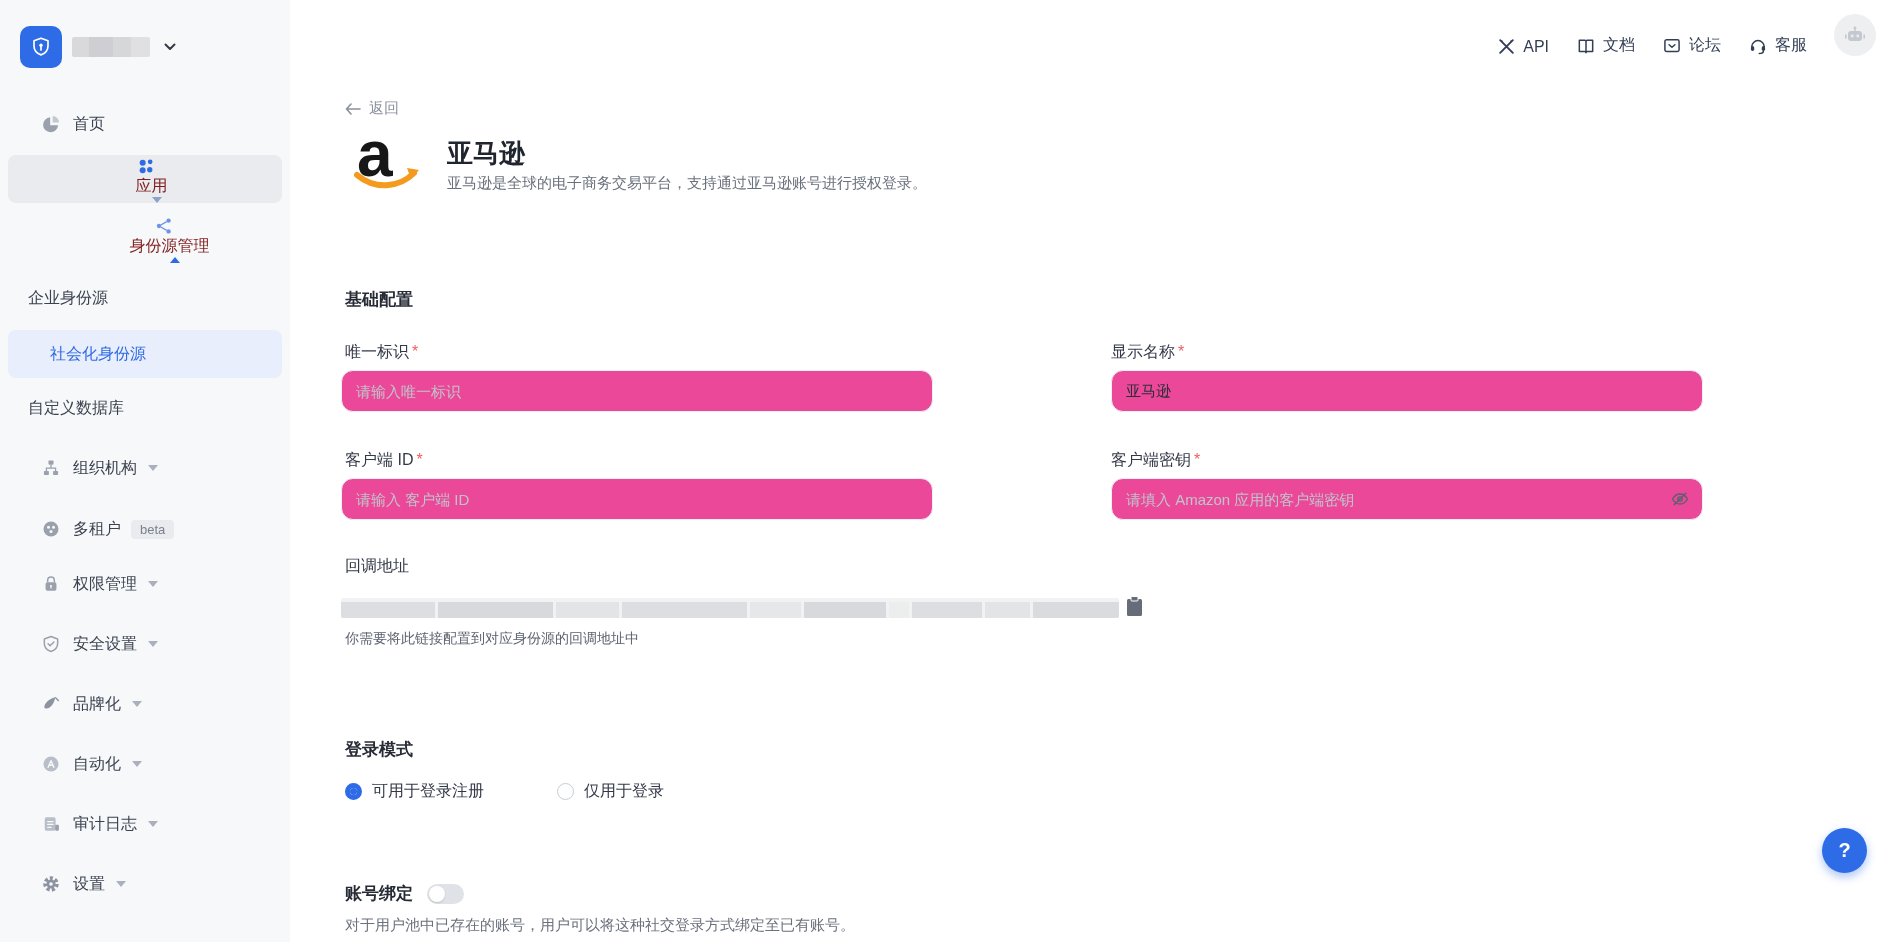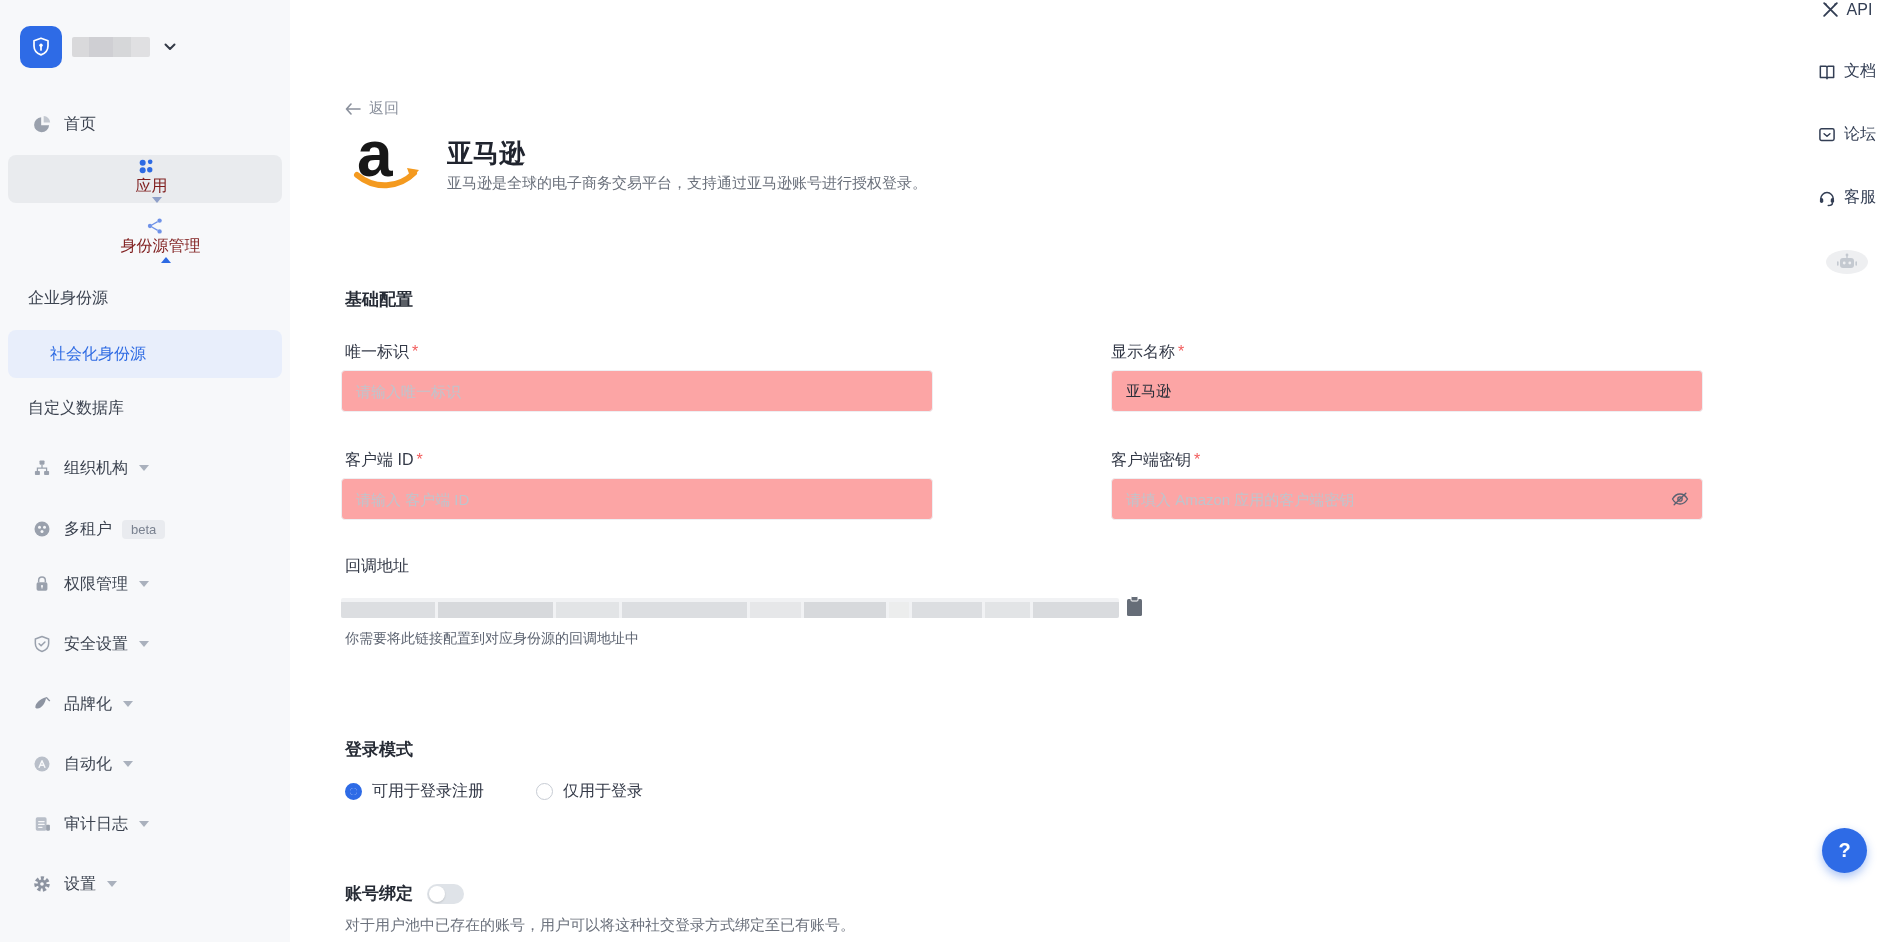--- a/index.html
+++ b/index.html
@@ -8,56 +8,56 @@
   .app { position:relative; width:1890px; height:942px; overflow:hidden; background:#fff; }
 
   
   .sidebar { position:absolute; left:0; top:0; width:290px; height:942px; background:#F7F8FA; }
   .brand { position:absolute; left:20px; top:24px; height:46px; display:flex; align-items:center; cursor:pointer; }
   .brand-logo { width:42px; height:42px; border-radius:10px; background:#2E6BE6; display:flex; align-items:center; justify-content:center; }
   .ws-name { margin-left:10px; width:78px; height:20px; border-radius:2px;
     background:linear-gradient(90deg,#d9d9db 0 22%,#cfcfd3 22% 52%,#d6d7d9 52% 76%,#e0e0e2 76%); }
   .brand-caret { margin-left:14px; }
 
-  .menu-item { position:absolute; left:0; width:290px; height:44px; display:flex; align-items:center; padding-left:31px; cursor:pointer; font-size:16px; color:#3c4350; }
+  .menu-item { position:absolute; left:9px; width:290px; height:44px; display:flex; align-items:center; padding-left:31px; cursor:pointer; font-size:16px; color:#3c4350; }
   .menu-item .mi-icon { width:22px; height:22px; margin-right:11px; display:flex; align-items:center; justify-content:center; }
   .menu-item.active-gray { left:8px; width:274px; padding-left:13px; background:#E9EBEE; border-radius:8px; height:48px; }
   .menu-item.blue { color:#7f1d1d;flex-direction:column; }
   .menu-sub { position:absolute; left:0; width:290px; height:44px; display:flex; align-items:center; padding-left:28px; font-size:16px; color:#3c4350; cursor:pointer; }
   .menu-sub.active-blue { left:8px; width:274px; padding-left:42px; background:#E8EEFB; border-radius:8px; height:48px; color:#2D6AE3; }
   .caret-down { width:0; height:0; border-left:5px solid transparent; border-right:5px solid transparent; border-top:6px solid #aab1bd; margin-left:11px; }
   .caret-up-blue { width:0; height:0; border-left:5px solid transparent; border-right:5px solid transparent; border-bottom:6px solid #2D6AE3; margin-left:11px; }
   .beta-badge { margin-left:10px; background:#E9EBEF; color:#7a8290; font-size:13px; padding:3px 9px; border-radius:4px; line-height:1; }
 
   
-  .topbar { position:absolute; top:0; right:0; height:56px; display:flex; align-items:center; gap:42px; padding-right:14px;flex-direction:column; }
+  .topbar { position:absolute; top:0; right:0; height:56px; display:flex; align-items:flex-end; gap:27px; padding-right:14px; }
   .top-link { display:flex; align-items:center; gap:7px; font-size:16px; color:#333e54; cursor:pointer; }
   .avatar { width:42px; height:42px; border-radius:50%; background:#EEEFF1; display:flex; align-items:center; justify-content:center; cursor:pointer; }
 
   
   .back { position:absolute; left:345px; top:99px; display:flex; align-items:center; gap:8px; color:#8a909c; font-size:15px; cursor:pointer; }
   .amz-logo { position:absolute; left:347px; top:124px; width:80px; height:70px; }
   .page-title { position:absolute; left:447px; top:136px; font-size:26px; font-weight:bold; color:#20242e; }
   .page-desc { position:absolute; left:447px; top:174px; font-size:15px; color:#6b717c; }
 
   .section-h { position:absolute; font-size:17px; font-weight:bold; color:#262b35; }
   .f-label { position:absolute; font-size:16px; color:#333947; }
   .req { color:#F25C5C; margin-left:3px; }
-  .t-input { position:absolute; width:592px; height:42px; background:#fca5a5; border:1px solid #EEEFF2; border-radius:4px; padding:0 14px; font-size:15px; color:#2a2f3a; font-family:"Liberation Sans","DejaVu Sans",sans-serif; outline:none; }
+  .t-input { position:absolute; width:592px; height:42px; background:#ec4899; border:1px solid #EEEFF2; border-radius:12px; padding:0 14px; font-size:15px; color:#2a2f3a; font-family:"Liberation Sans","DejaVu Sans",sans-serif; outline:none; }
   .t-input::placeholder { color:#BFC4CC; }
   .input-wrap { position:absolute; width:592px; height:42px; }
   .input-wrap .t-input { position:static; width:100%; height:100%; }
   .eye-btn { position:absolute; right:13px; top:11px; cursor:pointer; }
 
   .redacted { position:absolute; left:341px; top:598px; width:778px; height:20px; background:#F1F2F4; border-radius:2px; display:flex; align-items:flex-end; gap:3px; overflow:hidden; padding-top:4px; }
   .redacted span { height:16px; display:block; }
   .copy-btn { position:absolute; left:1126px; top:596px; cursor:pointer; }
   .helper { position:absolute; left:345px; top:630px; font-size:14px; color:#5c6370; }
 
-  .radio-row { position:absolute; left:345px; top:781px; display:flex; align-items:center; gap:52px; }
+  .radio-row { position:absolute; left:345px; top:781px; display:flex; align-items:center; gap:73px; }
   .radio-opt { display:flex; align-items:center; gap:10px; font-size:16px; color:#333947; cursor:pointer; }
   .radio { width:17px; height:17px; border-radius:50%; }
   .radio.on { background:#2E6BE6; box-shadow:inset 0 0 0 5px #2E6BE6, inset 0 0 0 8px #fff; background:#fff; border:5px solid #2E6BE6; }
   .radio.off { border:1px solid #c7ccd4; background:#fff; }
 
   .bind-row { position:absolute; left:345px; top:882px; display:flex; align-items:center; gap:14px; }
   .toggle { width:37px; height:20px; border-radius:10px; background:#DFE3E8; position:relative; cursor:pointer; }
   .toggle .knob { position:absolute; left:2px; top:2px; width:16px; height:16px; border-radius:50%; background:#fff; box-shadow:0 1px 2px rgba(0,0,0,.15); }
   .bind-desc { position:absolute; left:345px; top:916px; font-size:15px; color:#6b717c; }
 

